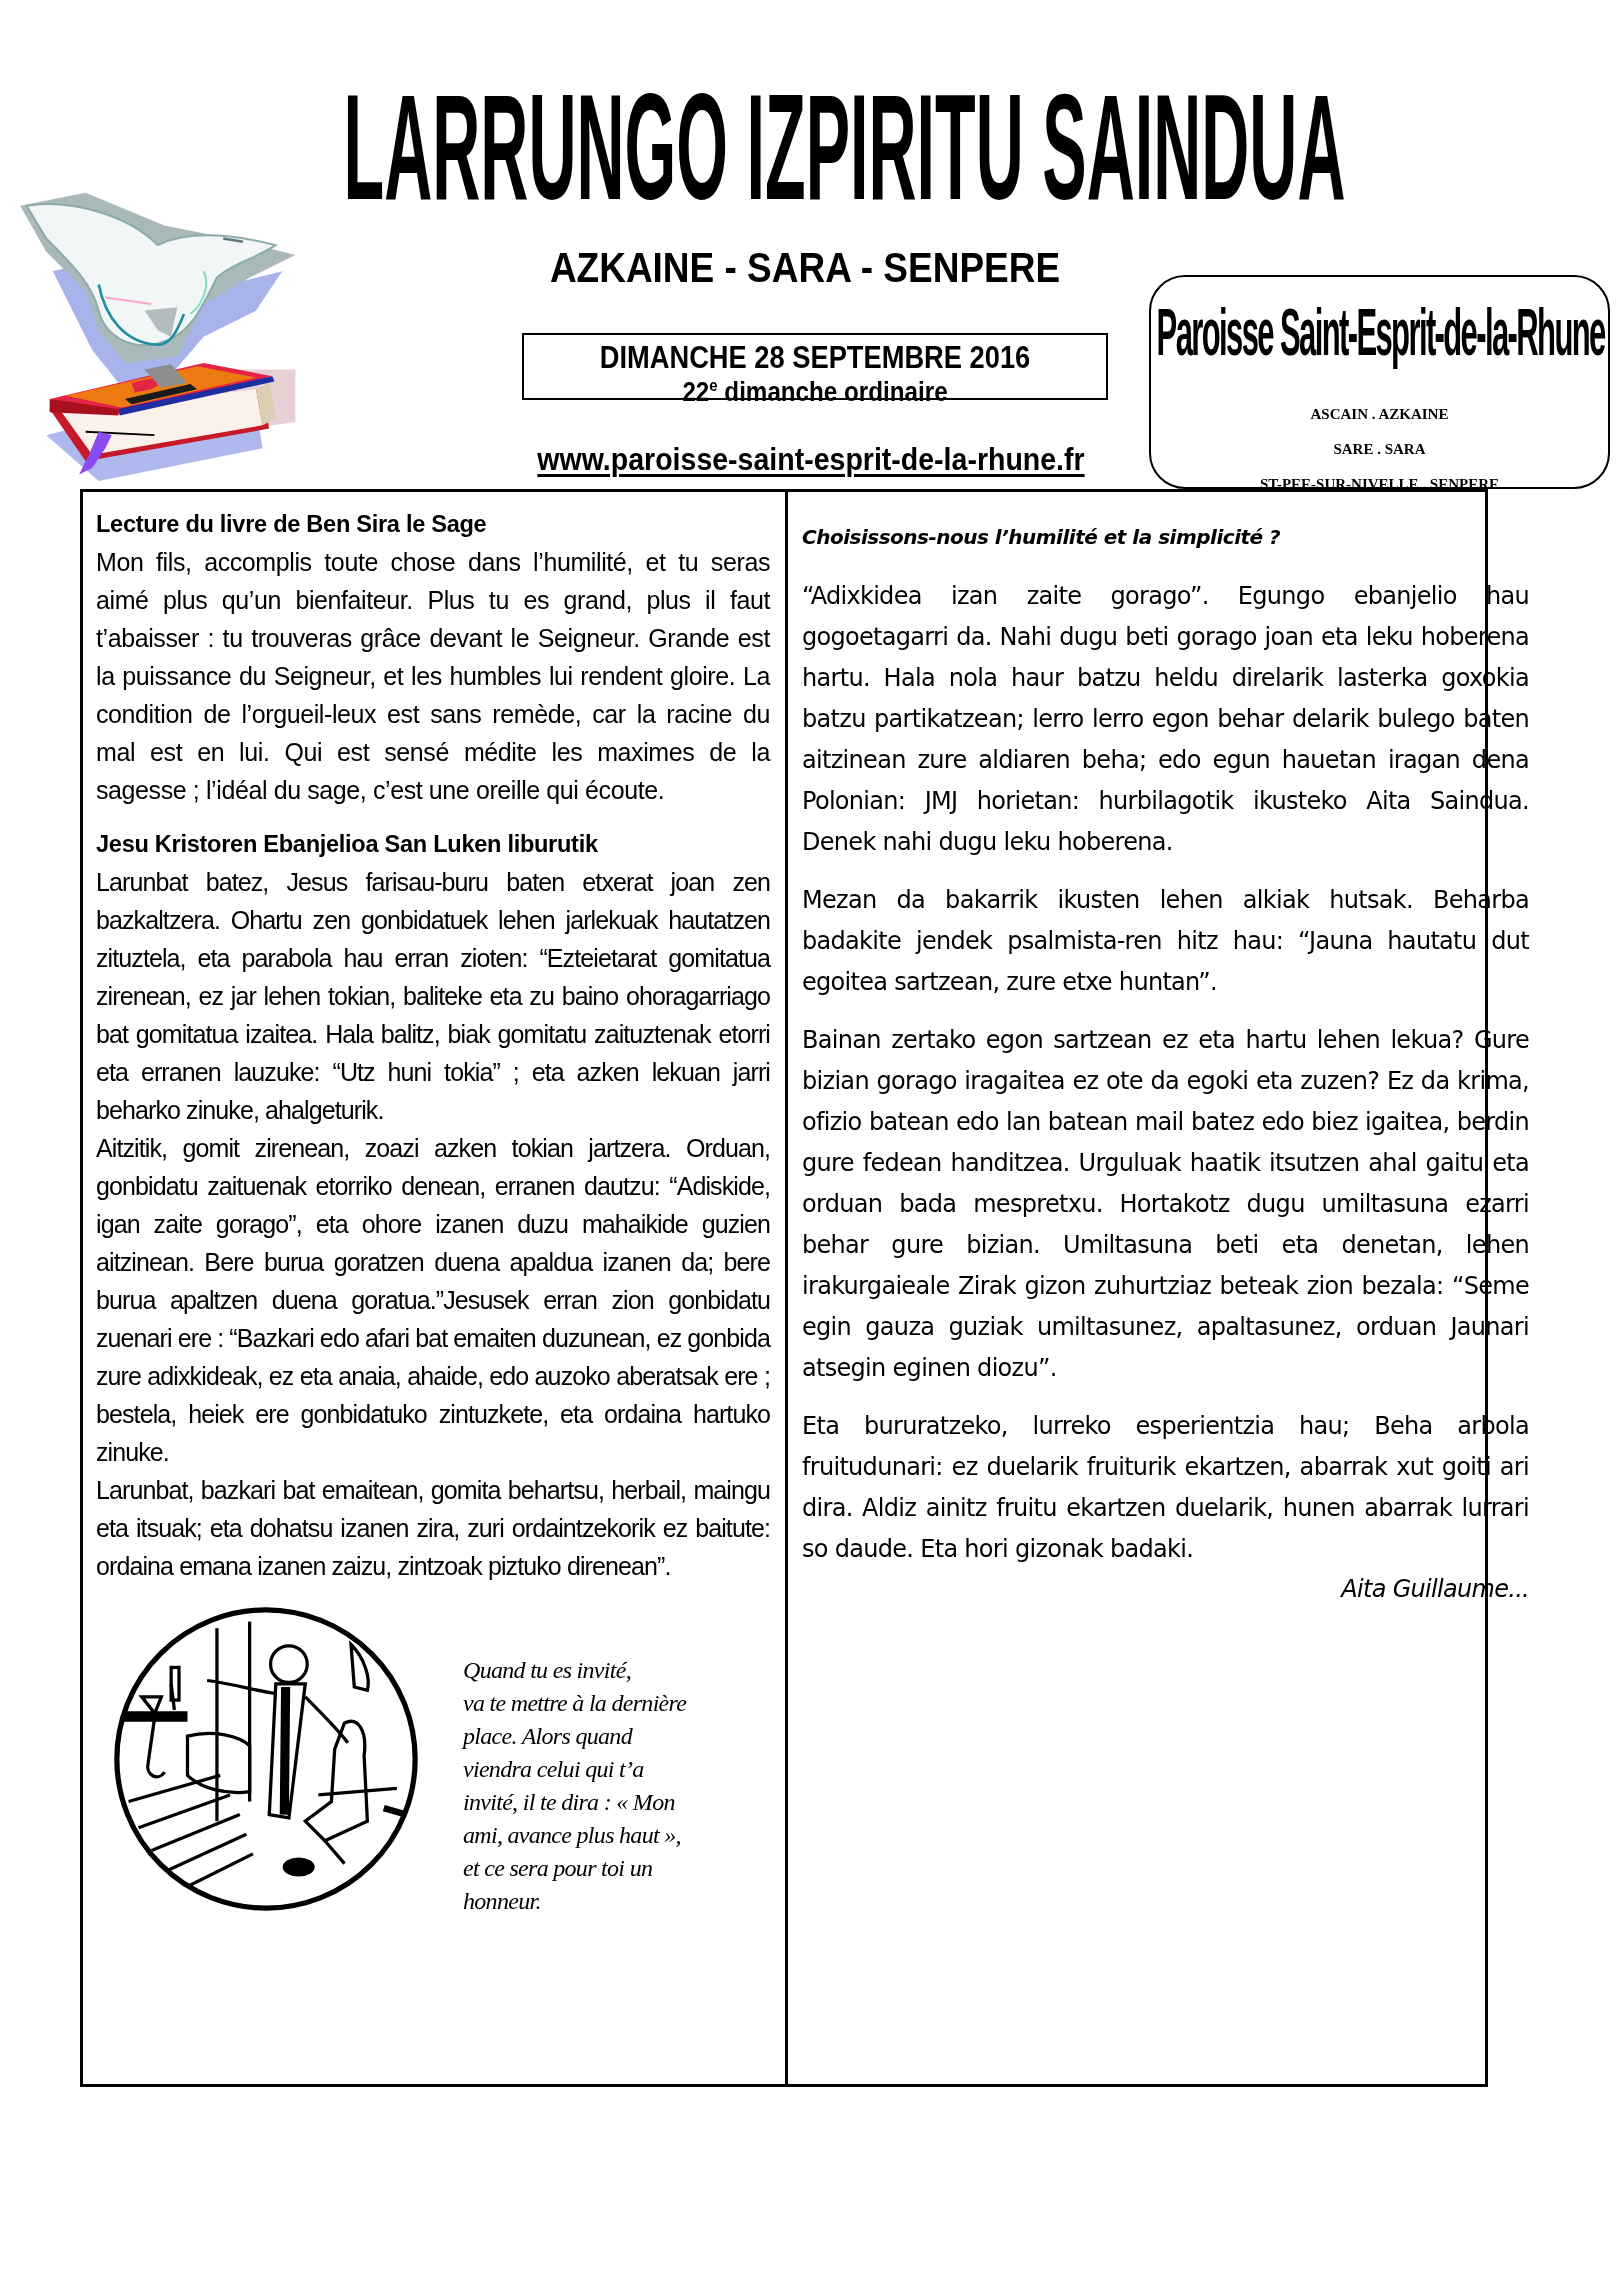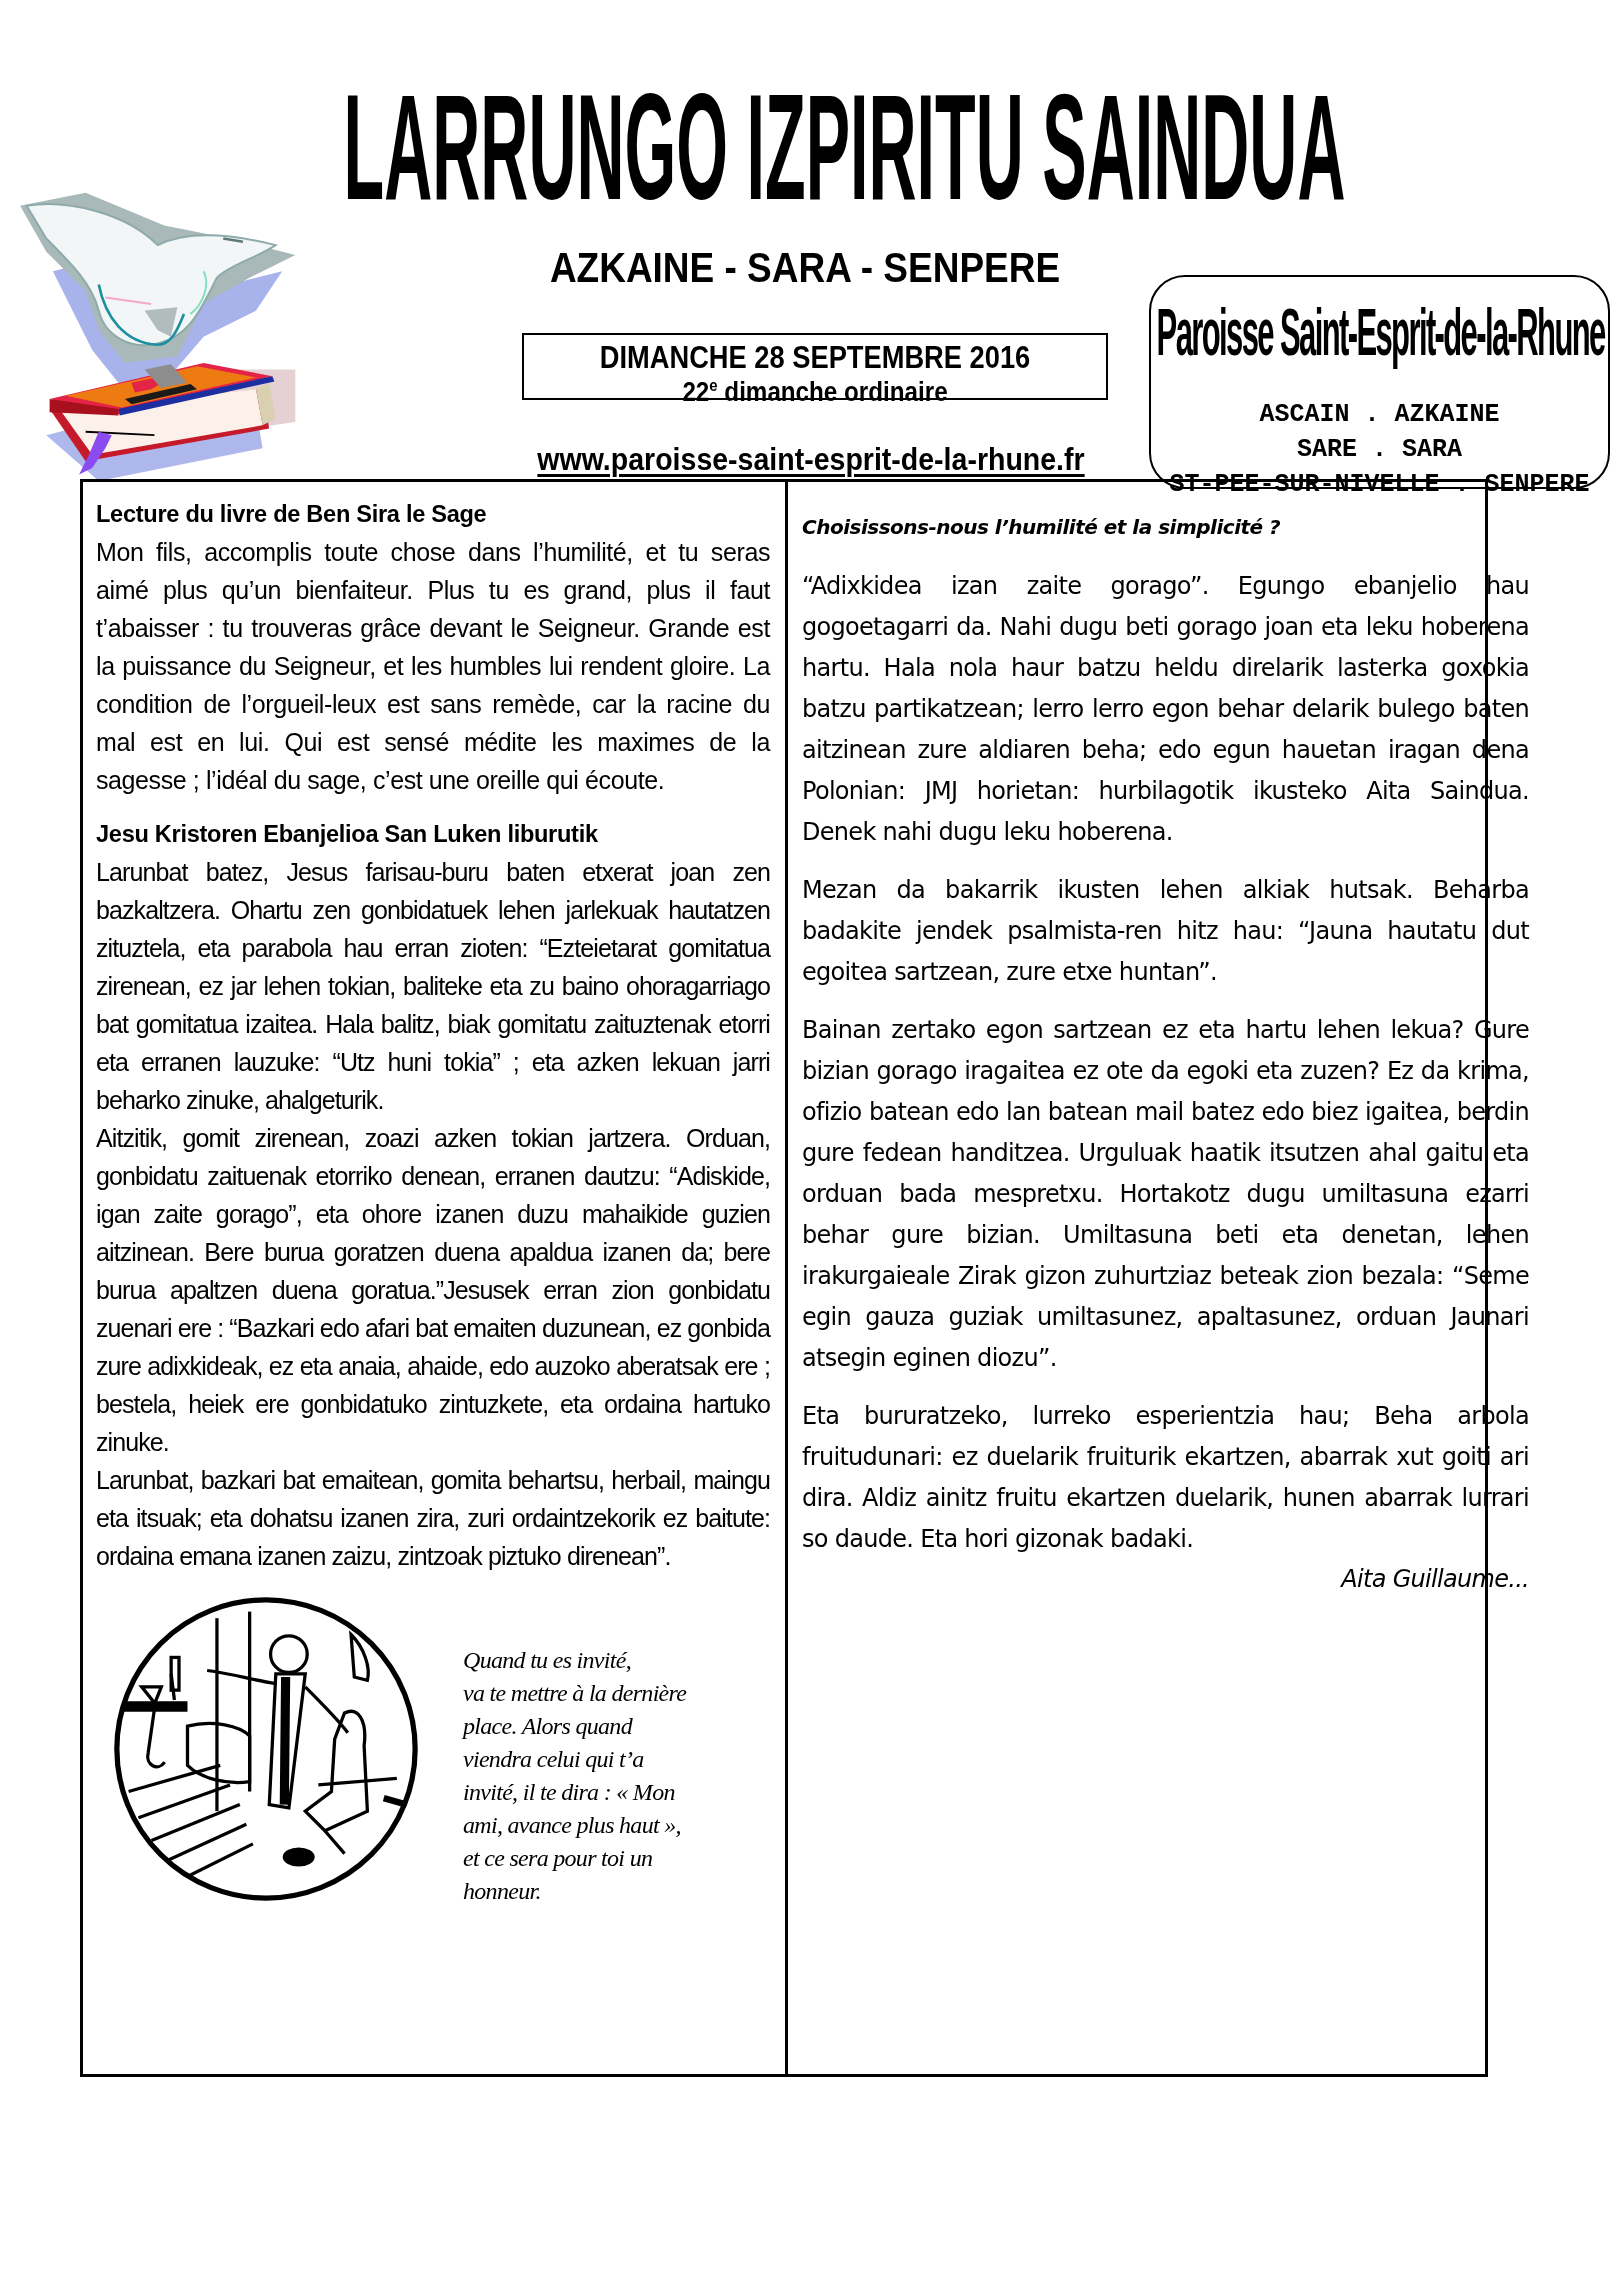--- a/index.html
+++ b/index.html
@@ -12,24 +12,24 @@
   .villages { position: absolute; left: 458px; top: 243px; width: 694px; text-align: center;
     font-family: "Liberation Sans", sans-serif; font-weight: bold; font-size: 43px; letter-spacing: 0px; transform: scaleX(0.86); transform-origin: center; }
   .date-box { position: absolute; left: 522px; top: 333px; width: 586px; height: 67px; border: 2.6px solid #000; box-sizing: border-box; text-align: center; }
   .date-line { font-family: "Liberation Sans", sans-serif; font-weight: bold; font-size: 31px; margin-top: 5.2px; transform: scaleX(0.88); }
   .sunday-line { font-family: "Liberation Sans", sans-serif; font-weight: bold; font-size: 27.5px; margin-top: 0px; transform: scaleX(0.88); }
   .sunday-line sup { font-size: 17px; }
   .website { position: absolute; left: 497px; top: 442px; width: 628px; text-align: center; font-family: "Liberation Sans", sans-serif; font-weight: bold; font-size: 31px; text-decoration: underline; text-decoration-thickness: 2.6px; text-underline-offset: 3.9px; color: #000; transform: scaleX(0.92); }
 
   .parish-box { position: absolute; left: 1149px; top: 275px; width: 461px; height: 214px; border: 2.6px solid #000; border-radius: 36px; box-sizing: border-box; text-align: center; }
   .parish-name { font-family: "Liberation Sans Narrow", "Liberation Sans", sans-serif; font-weight: bold; font-size: 50px; letter-spacing: -2.6px; margin-top: 16.4px; transform: scaleX(0.62) scaleY(1.35); transform-origin: center top; white-space: nowrap; margin-left: -131px; margin-right: -131px; }
-  .parish-towns { margin-top: 46px; font-family: Liberation Mono, monospace; font-weight: bold; font-size: 25px; line-height: 35px; }
+  .parish-towns { margin-top: 46px; font-family: Liberation Serif, serif; font-weight: bold; font-size: 15px; line-height: 35px; }
 
   
-  .main-table { position: absolute; left: 80px; top: 479px; width: 1408px; height: 1598px; border: 3.3px solid #000; box-sizing: border-box; }
+  .main-table { position: absolute; left: 80px; top: 489px; width: 1408px; height: 1598px; border: 3.3px solid #000; box-sizing: border-box; }
   .col-divider { position: absolute; left: 702px; top: 0; width: 3.3px; height: 100%; background: #000; }
   .col-left { position: absolute; left: 13px; top: 14.4px; width: 674px; }
   .col-right { position: absolute; left: 719px; top: 25px; width: 727px; }
 
   .reading-title { font-family: "Liberation Sans", sans-serif; font-weight: bold; font-size: 23.6px; line-height: 37px; margin: 0; letter-spacing: -0.3px; }
   .reading-text { font-family: "Liberation Sans", sans-serif; font-size: 25px; line-height: 38px; text-align: justify; margin: 0; letter-spacing: -0.4px; }
   .reading-text.tight { letter-spacing: -0.9px; }
   .gap-l { height: 17px; }
 
   .illus-wrap { position: relative; height: 367px; margin-top: 13px; }

